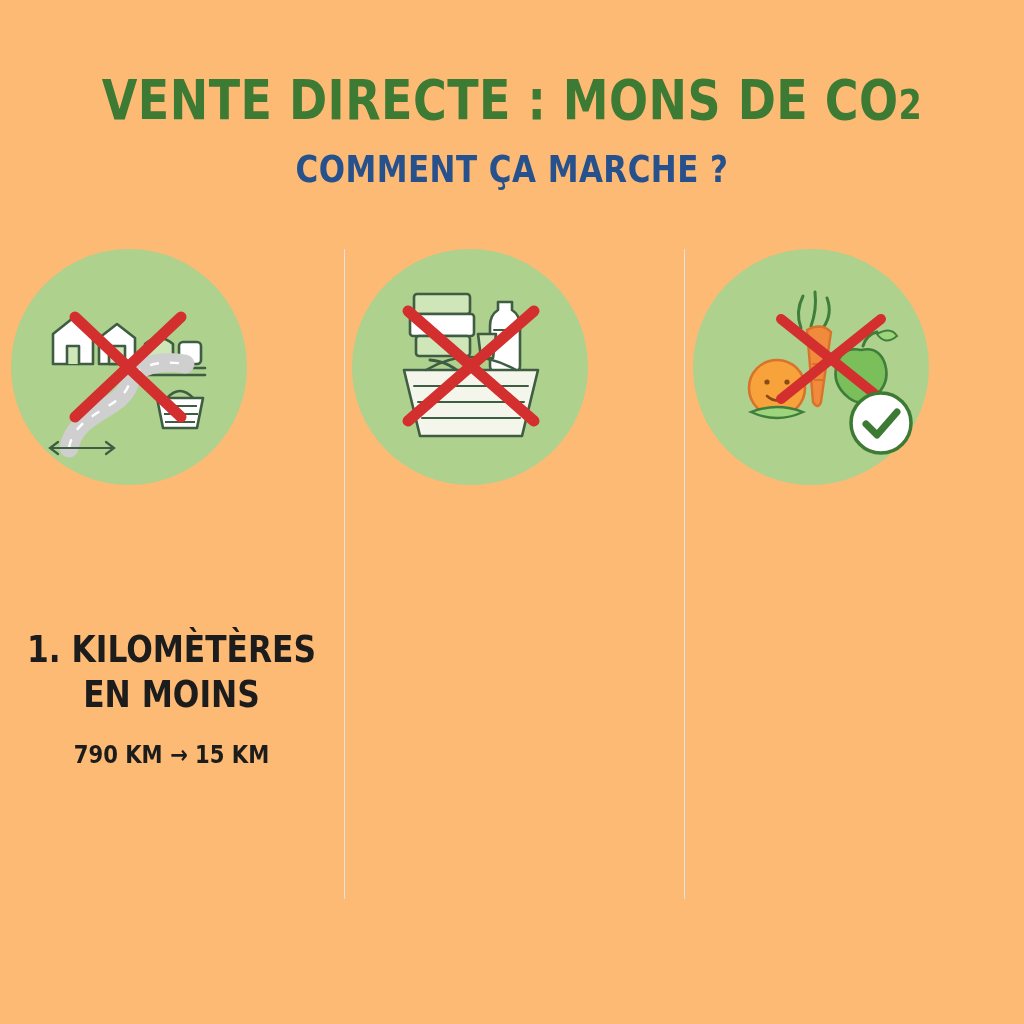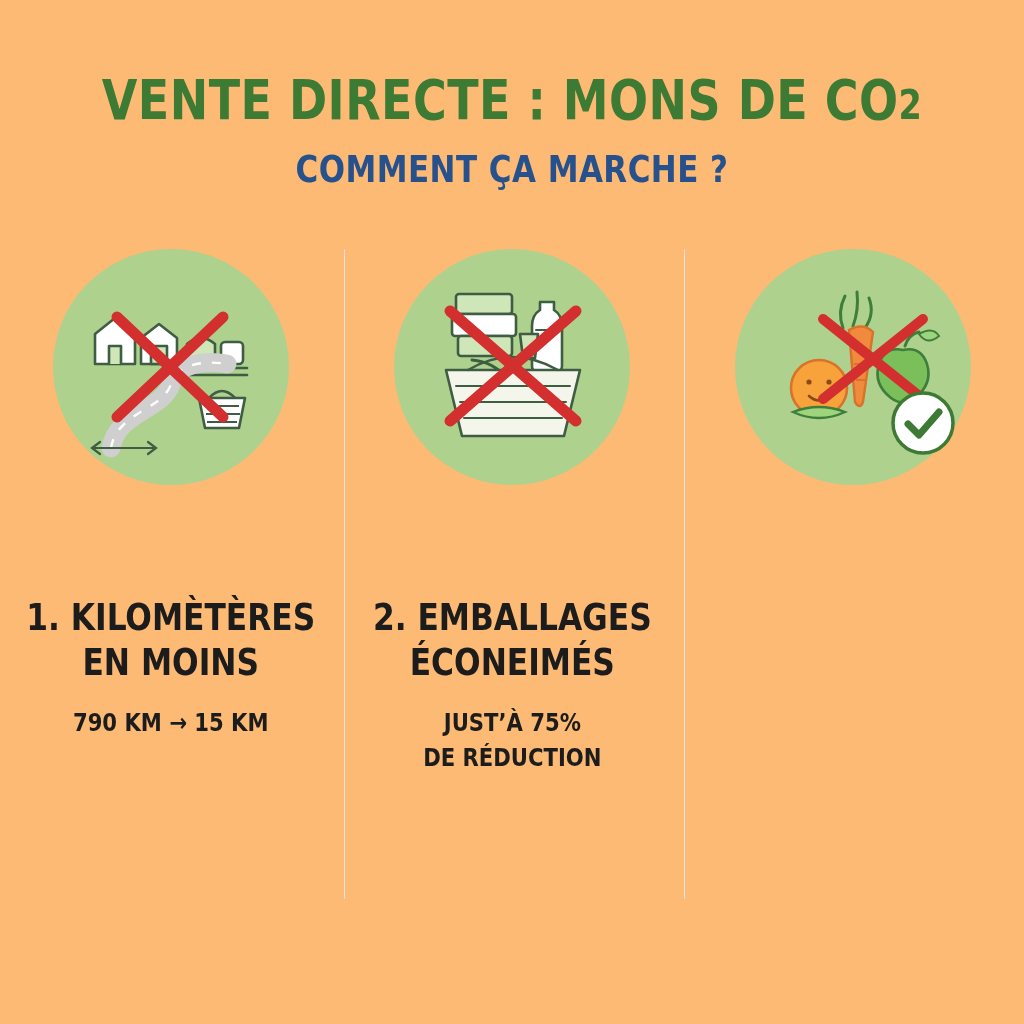--- a/index.html
+++ b/index.html
@@ -52,23 +52,23 @@
     display: flex;
     flex-direction: row;
     align-items: flex-start;
     justify-content: center;
     position: relative;
   }
   .column {
     width: 341px;
     display: flex;
     flex-direction: column;
-    align-items: center;
     position: relative;
     padding: 0 10px;
+    gap: 32px;
   }
   .divider {
     position: absolute;
     top: 0;
     width: 1px;
     height: 650px;
     background: #e2e2e2;
   }
   .divider.d1 { left: 344px; }
   .divider.d2 { left: 684px; }
@@ -199,26 +199,20 @@
             <path d="M44 114 h114 M48 130 h106 M52 146 h98" stroke-width="2"></path>
           </g>
         </svg>
         <svg class="crossmark" width="150" height="130" viewBox="0 0 150 130" style="left:44px; top:52px;">
           <g stroke="#d32f2f" stroke-width="11" stroke-linecap="round">
             <line x1="12" y1="10" x2="138" y2="120"></line>
             <line x1="138" y1="10" x2="12" y2="120"></line>
           </g>
         </svg>
       </div>
-      <div class="caption">
-        <div class="step-head">2. EMBALLAGES</div>
-        <div class="step-head">ÉCONEIMÉS</div>
-        <div class="step-sub nowrap">JUST’À 75%</div>
-        <div class="step-sub nowrap" style="margin-top:2px;">DE RÉDUCTION</div>
-      </div>
     </div>
 
     <div class="column">
       <div class="badge">
         <svg width="200" height="190" viewBox="0 0 200 190">
 
           <g fill="none" stroke="#3f7d3b" stroke-width="3" stroke-linecap="round">
             <path d="M92 24 q-8 16 -2 32"></path>
             <path d="M104 20 q2 18 -4 34"></path>
             <path d="M116 26 q6 16 -4 30"></path>

